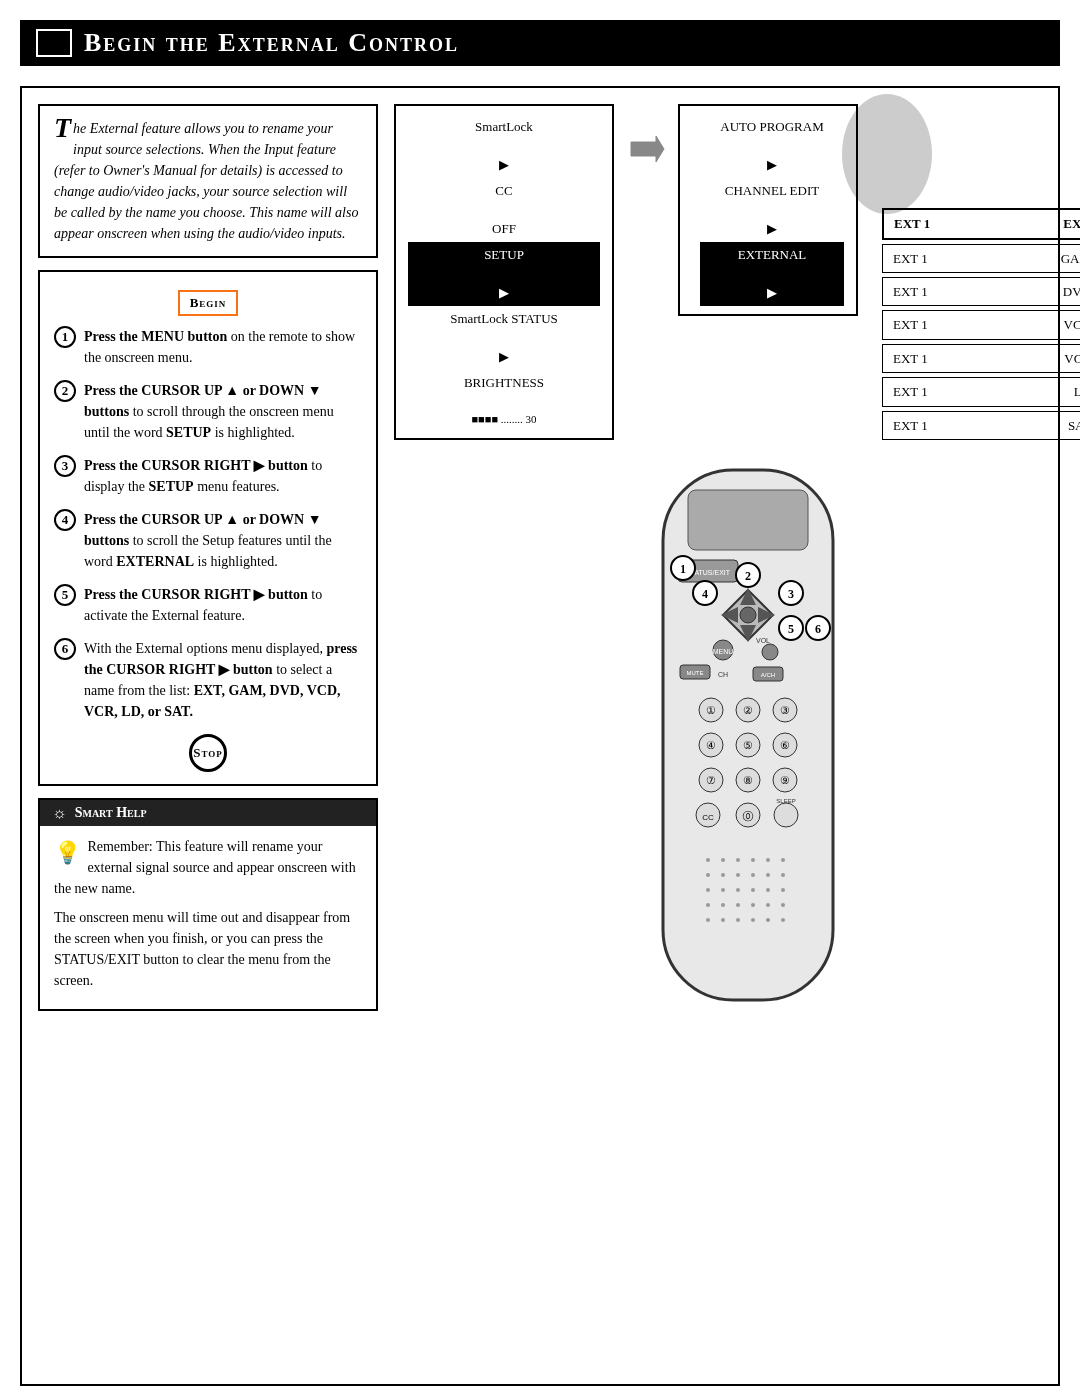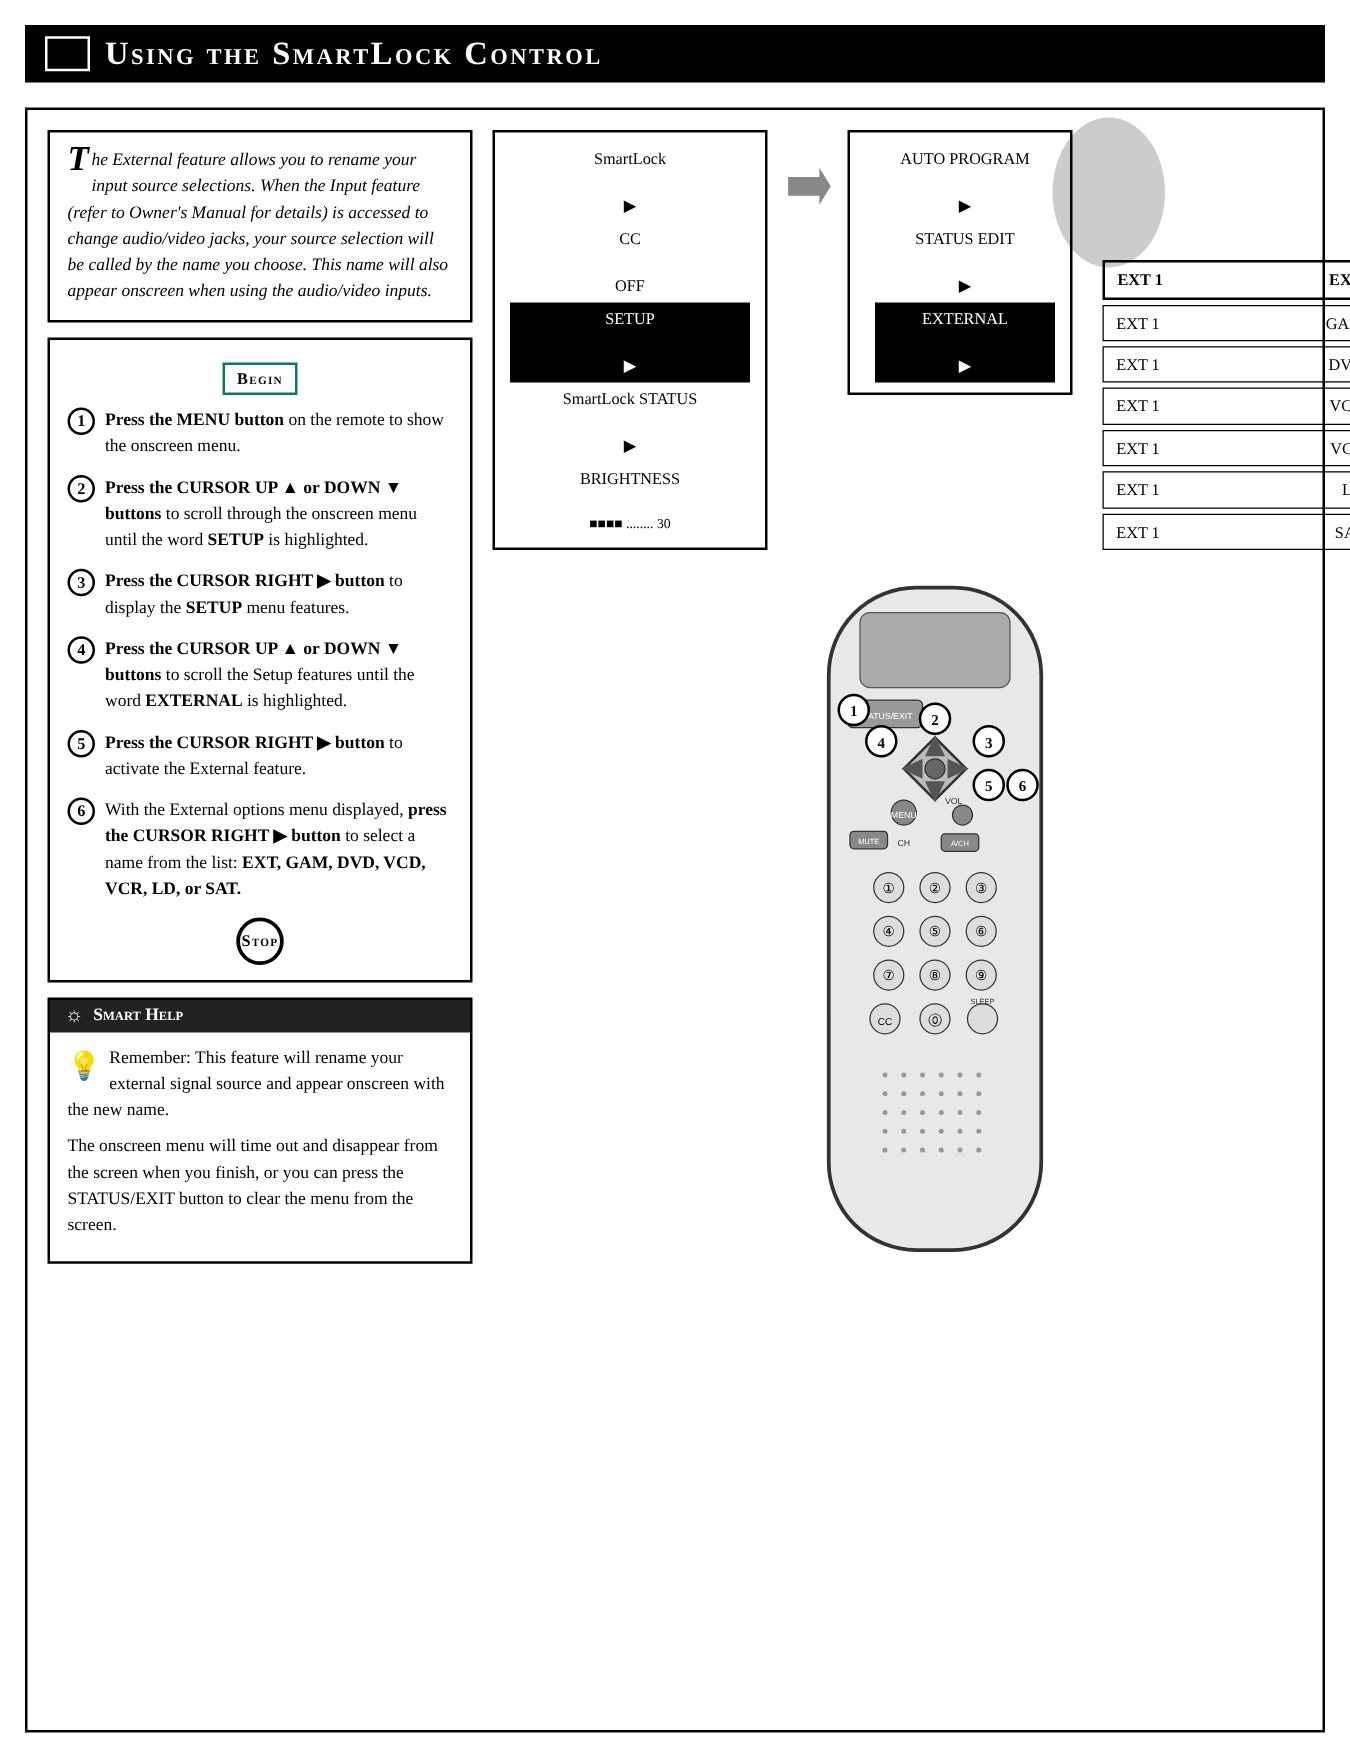--- a/index.html
+++ b/index.html
@@ -81,21 +81,21 @@
       border: 2px solid #000;
       padding: 12px 14px;
       font-size: 14px;
       line-height: 1.5;
     }
 
     .begin-label {
       text-align: center;
       font-size: 13px;
       font-weight: bold;
-      border: 2px solid #0f766e;
+      border: 2px solid #f97316;
       display: inline-block;
       padding: 1px 10px;
       margin: 6px auto 10px;
       letter-spacing: 1px;
       font-variant: small-caps;
     }
     .begin-wrap {
       text-align: center;
     }
 
@@ -255,21 +255,21 @@
       z-index: 0;
     }
 
     
   </style>
 </head>
 <body>
 
 <div class="page-header">
   <div class="header-box"></div>
-  <span class="header-title">Using the SmartLock Control</span>
+  <span class="header-title">Begin the External Control</span>
 </div>
 
 <div class="main-content">
 
   <div class="left-col">
 
     <div class="intro-box">
       <span class="drop-cap">T</span>
       <span>he External feature allows you to rename your input source selections. When the Input feature (refer to Owner's Manual for details) is accessed to change audio/video jacks, your source selection will be called by the name you choose. This name will also appear onscreen when using the audio/video inputs.</span>
     </div>
@@ -364,21 +364,21 @@
             <polygon points="5,8 5,22 30,22 30,28 38,15 30,2 30,8" fill="#888" stroke="#888" stroke-width="1"></polygon>
           </svg>
       </div>
 
       <div class="setup-screen" style="z-index:1;position:relative;padding-left:20px;">
         <div class="menu-row">
           <span>AUTO PROGRAM</span>
           <span>▶</span>
         </div>
         <div class="menu-row">
-          <span>STATUS EDIT</span>
+          <span>CHANNEL EDIT</span>
           <span>▶</span>
         </div>
         <div class="menu-row highlighted">
           <span>EXTERNAL</span>
           <span>▶</span>
         </div>
       </div>
 
       <div class="ext-list-area" style="margin-left:12px;z-index:1;">
         <div class="ext-row first-row">

